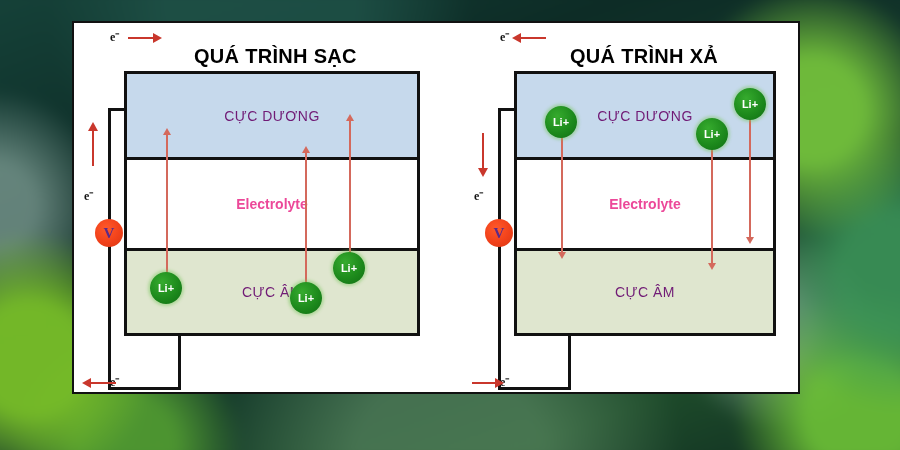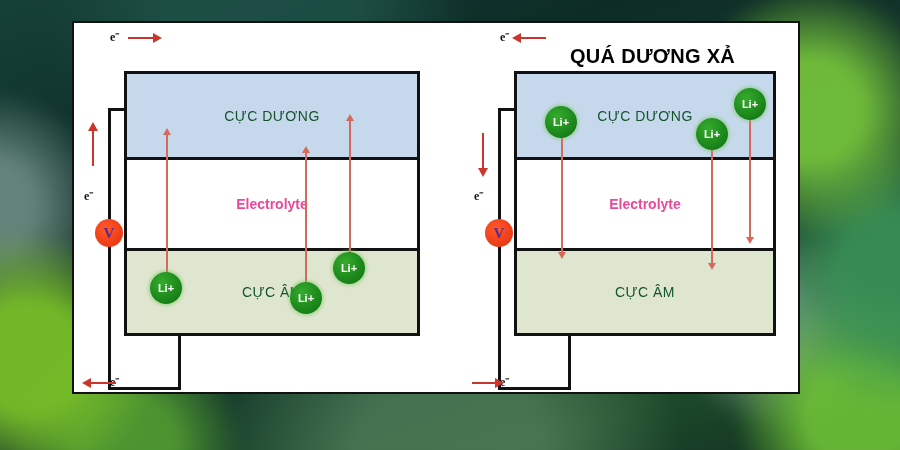--- a/index.html
+++ b/index.html
@@ -34,21 +34,21 @@
   .panel.left{left:0;width:390px;}
   .panel.right{left:390px;width:334px;}
 
   .title{position:absolute;font-weight:bold;color:#000;letter-spacing:.3px;
          font-size:20px;white-space:nowrap;}
 
   
   .battery{position:absolute;border:3px solid #111;box-sizing:border-box;}
   .layer{position:absolute;left:0;right:0;box-sizing:border-box;
          display:flex;align-items:center;justify-content:center;}
-  .layer span{font-size:14px;color:#14532d;letter-spacing:.5px;}
+  .layer span{font-size:14px;color:#701a75;letter-spacing:.5px;}
   .layer.cathode{background:#c6d9ec;}
   .layer.electrolyte{background:#fff;border-top:3px solid #111;border-bottom:3px solid #111;}
   .layer.electrolyte span{font-weight:bold;color:#ec4899;letter-spacing:0;}
   .layer.anode{background:#dfe6cf;}
 
   
   .wire{position:absolute;background:#111;}
   .wire.v{width:3px;}
   .wire.h{height:3px;}
 
@@ -120,20 +120,21 @@
 <body>
 
 <div id="stage">
 
   <div class="bg"></div>
 
   <div class="card">
 
     <div class="panel left">
 
+      <div class="title" style="left:120px;top:22px;">QUÁ TRÌNH SẠC</div>
 
       <div class="wire v" style="left:34px;top:85px;height:282px;"></div>
       <div class="wire v" style="left:104px;top:85px;height:282px;"></div>
       <div class="wire h" style="left:34px;top:85px;width:73px;"></div>
       <div class="wire h" style="left:34px;top:364px;width:73px;"></div>
 
       <div class="volt" style="left:21px;top:196px;">
         <span>V</span>
       </div>
 
@@ -180,21 +181,21 @@
           <span>Li+</span>
         </div>
         <div class="ion" style="left:206px;top:178px;">
           <span>Li+</span>
         </div>
       </div>
     </div>
 
     <div class="panel right">
 
-      <div class="title" style="left:106px;top:22px;">QUÁ DƯƠNG XẢ</div>
+      <div class="title" style="left:106px;top:22px;">QUÁ TRÌNH XẢ</div>
 
       <div class="wire v" style="left:34px;top:85px;height:282px;"></div>
       <div class="wire v" style="left:104px;top:85px;height:282px;"></div>
       <div class="wire h" style="left:34px;top:85px;width:73px;"></div>
       <div class="wire h" style="left:34px;top:364px;width:73px;"></div>
 
       <div class="volt" style="left:21px;top:196px;">
         <span>V</span>
       </div>
 

